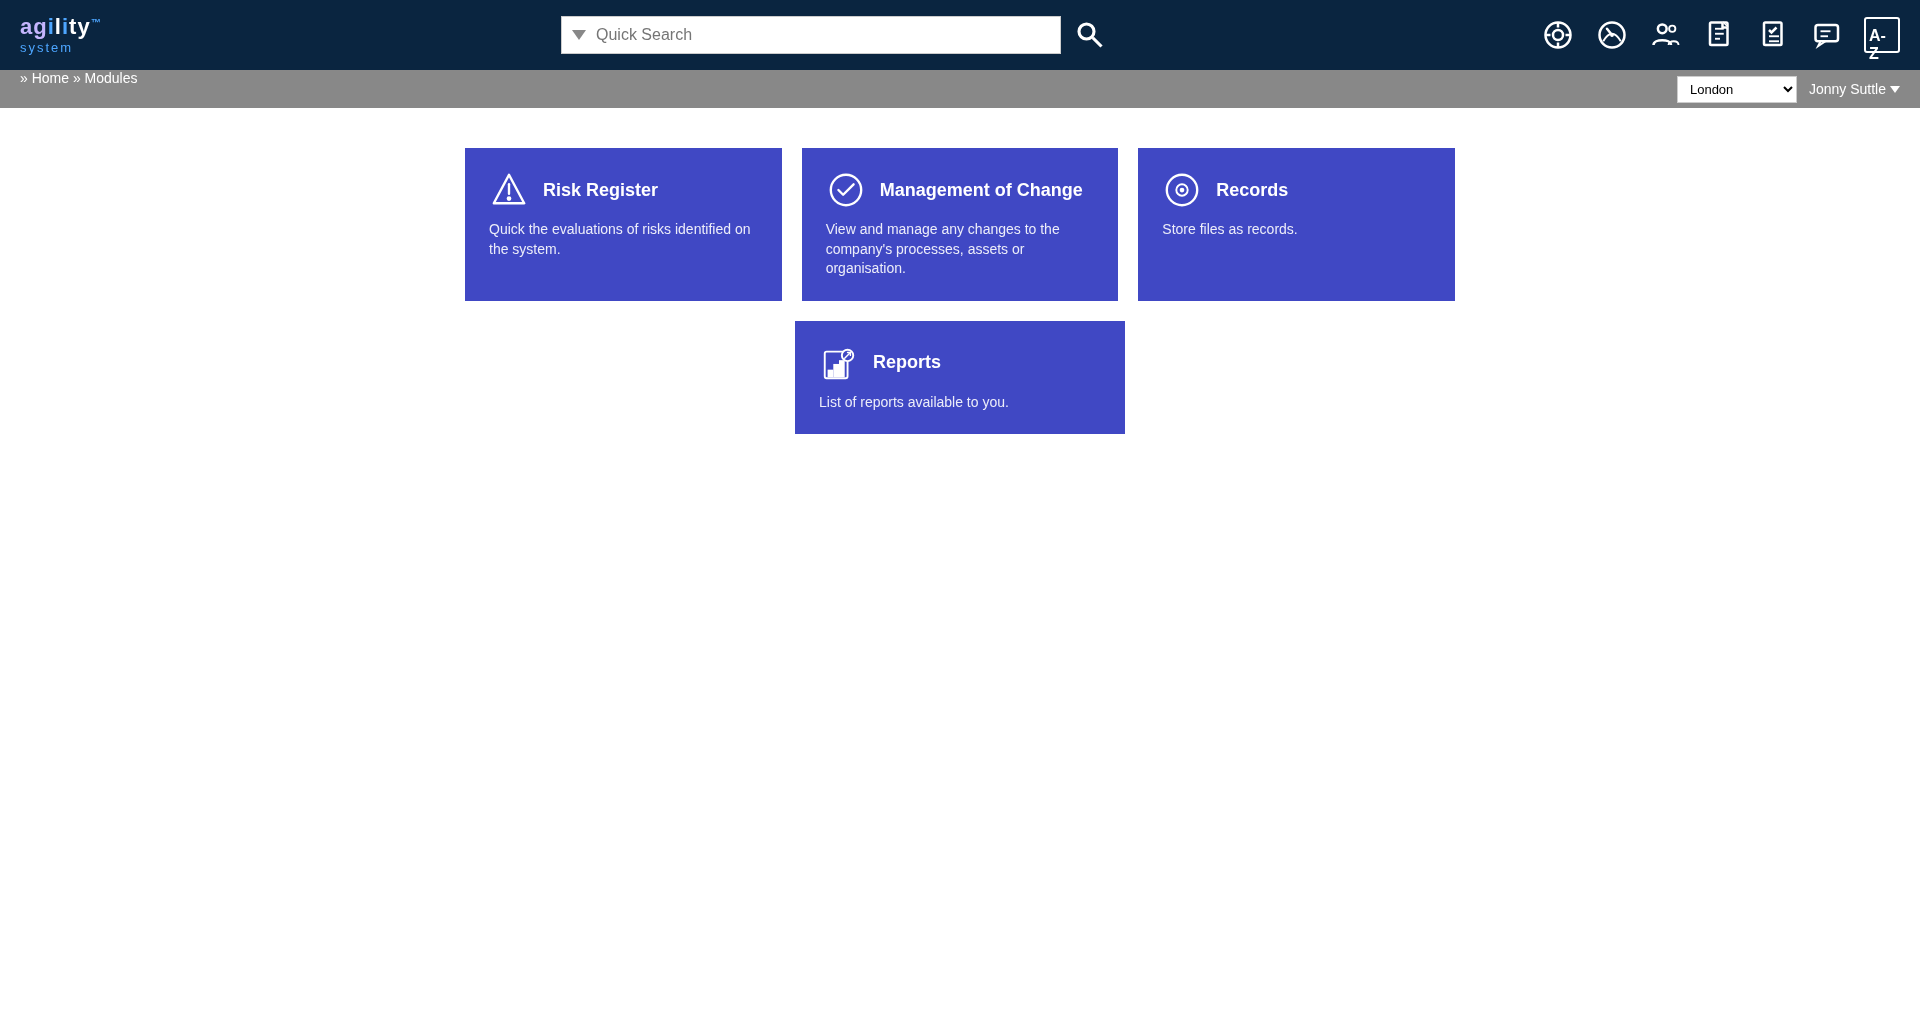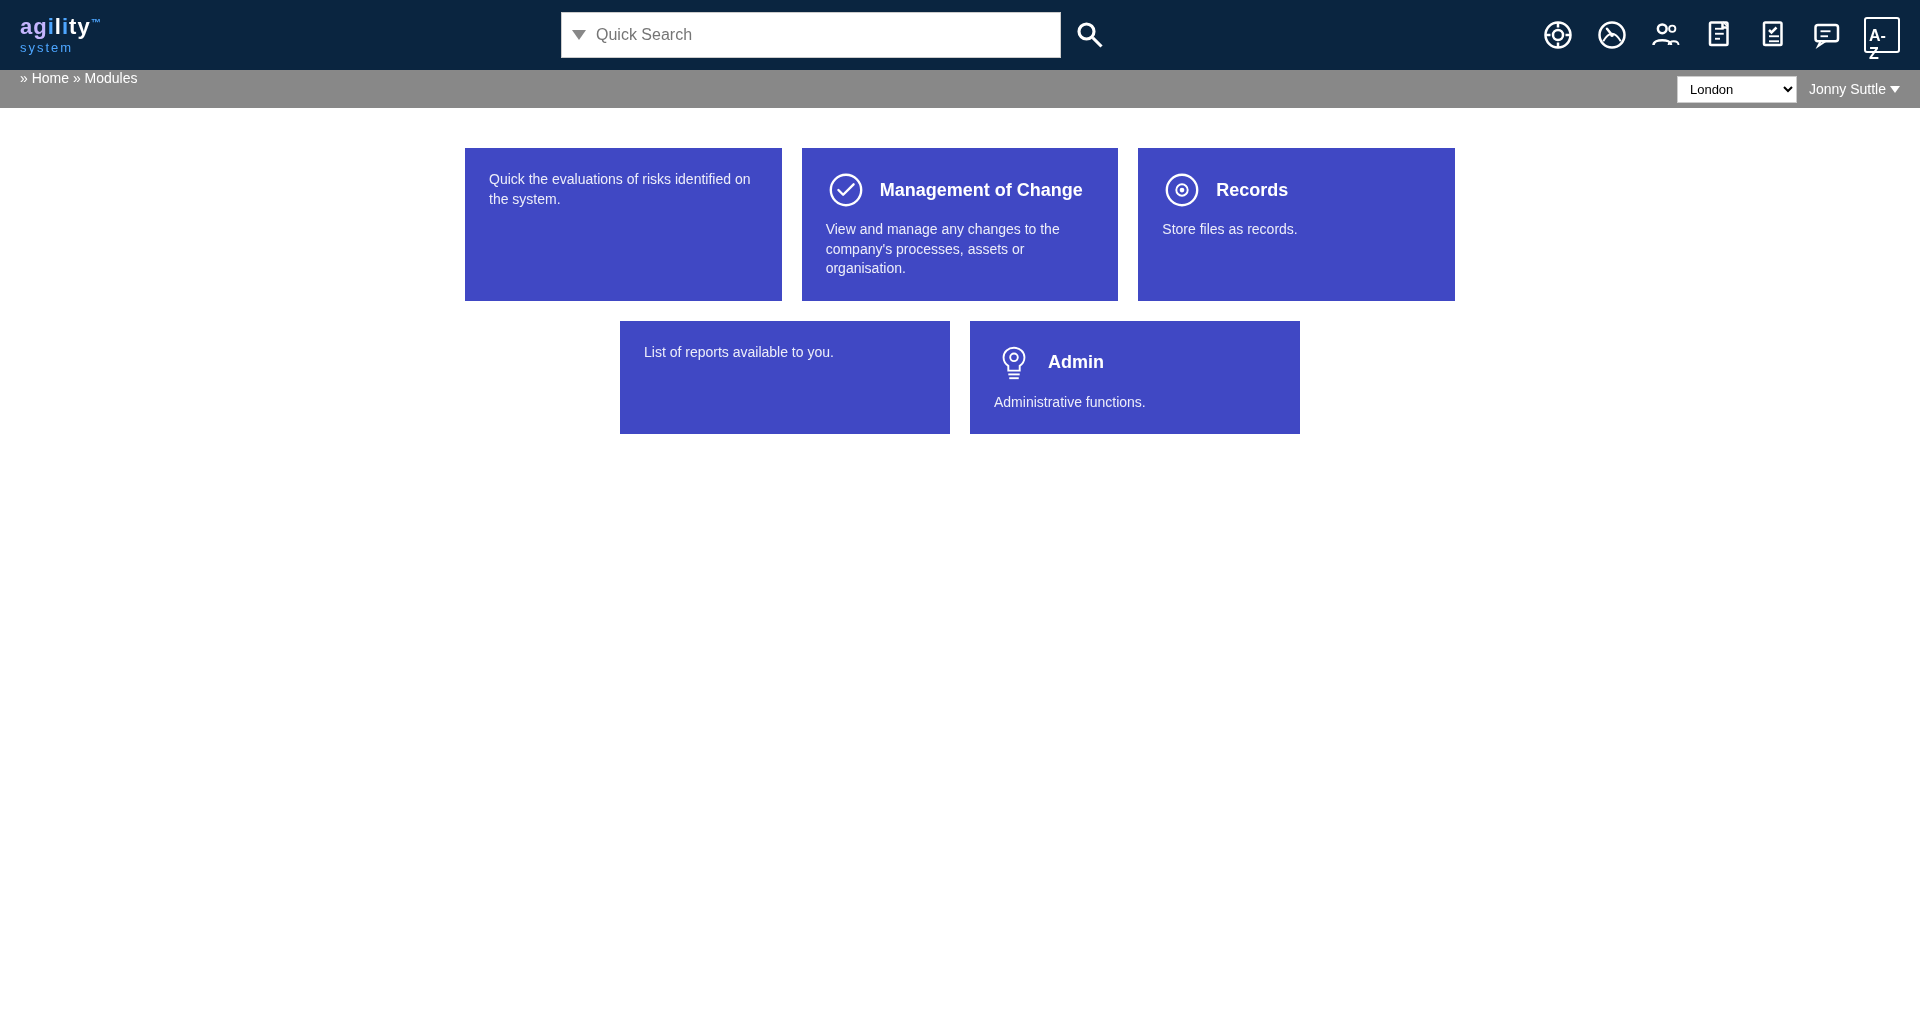--- a/index.html
+++ b/index.html
@@ -41,21 +41,21 @@
       align-items: center;
       justify-content: center;
       gap: 8px;
     }
     .search-box {
       display: flex;
       align-items: center;
       background: white;
       border: 1px solid #ccc;
       width: 500px;
-      height: 46px;
+      height: 38px;
     }
     .search-triangle {
       width: 0;
       height: 0;
       border-left: 7px solid transparent;
       border-right: 7px solid transparent;
       border-top: 10px solid #888;
       margin: 0 10px;
       cursor: pointer;
     }
@@ -315,20 +315,30 @@
     </div>
   </div>
 </div>
 
 <main class="main">
   <div class="modules-grid">
 
     <div class="modules-row">
 
       <div class="module-card large">
+        <div class="module-header">
+          <div class="module-icon">
+            <svg viewBox="0 0 40 40">
+              <polygon points="20,4 36,34 4,34" stroke="white" stroke-width="2.5" fill="none" stroke-linejoin="round"></polygon>
+              <line x1="20" y1="14" x2="20" y2="24" stroke="white" stroke-width="2.5" stroke-linecap="round"></line>
+              <circle cx="20" cy="29" r="1.5" fill="white"></circle>
+            </svg>
+          </div>
+          <span class="module-title">Risk Register</span>
+        </div>
         <div class="module-desc">Quick the evaluations of risks identified on the system.</div>
       </div>
 
       <div class="module-card large">
         <div class="module-header">
           <div class="module-icon">
             <svg viewBox="0 0 40 40">
               <circle cx="20" cy="20" r="16" stroke="white" stroke-width="2.5" fill="none"></circle>
               <polyline points="12,20 17,25 28,14" stroke="white" stroke-width="2.5" fill="none" stroke-linecap="round" stroke-linejoin="round"></polyline>
             </svg>
@@ -350,34 +360,35 @@
           <span class="module-title">Records</span>
         </div>
         <div class="module-desc">Store files as records.</div>
       </div>
 
     </div>
 
     <div class="modules-row">
 
       <div class="module-card medium">
-        <div class="module-desc">List of reports available to you.</div>
-      </div>
-
-      <div class="module-card medium">
         <div class="module-header">
           <div class="module-icon">
             <svg viewBox="0 0 40 40">
-              <path d="M20 4 C14 4 9 8 9 14 C9 18 11 21 14 23 L14 28 L26 28 L26 23 C29 21 31 18 31 14 C31 8 26 4 20 4 Z" stroke="white" stroke-width="2" fill="none"></path>
-              <circle cx="20" cy="14" r="4" stroke="white" stroke-width="2" fill="none"></circle>
-              <line x1="14" y1="32" x2="26" y2="32" stroke="white" stroke-width="2"></line>
-              <line x1="15" y1="36" x2="25" y2="36" stroke="white" stroke-width="2"></line>
+              <rect x="5" y="8" width="24" height="28" rx="2" stroke="white" stroke-width="2" fill="none"></rect>
+              <rect x="9" y="28" width="4" height="6" fill="white"></rect>
+              <rect x="15" y="22" width="4" height="12" fill="white"></rect>
+              <rect x="21" y="18" width="4" height="16" fill="white"></rect>
+              <circle cx="29" cy="12" r="6" fill="#4048c4" stroke="white" stroke-width="2"></circle>
+              <line x1="26" y1="15" x2="32" y2="9" stroke="white" stroke-width="1.5" stroke-linecap="round"></line>
+              <line x1="29" y1="9" x2="32" y2="9" stroke="white" stroke-width="1.5" stroke-linecap="round"></line>
+              <line x1="32" y1="9" x2="32" y2="12" stroke="white" stroke-width="1.5" stroke-linecap="round"></line>
             </svg>
           </div>
-          <span class="module-title">Admin</span>
+          <span class="module-title">Reports</span>
         </div>
-        <div class="module-desc">Administrative functions.</div>
+        <div class="module-desc">List of reports available to you.</div>
       </div>
 
+
     </div>
 
   </div>
 </main>
 
 </body></html>

